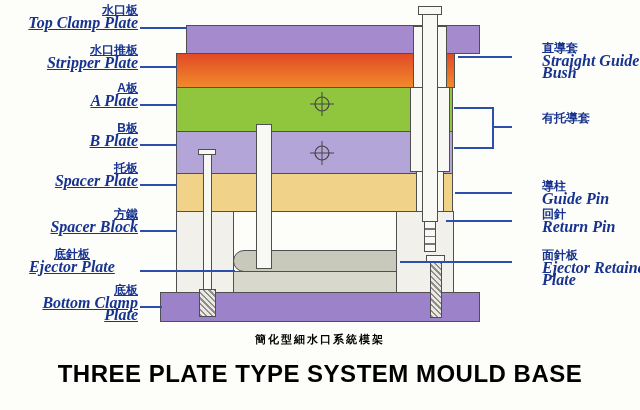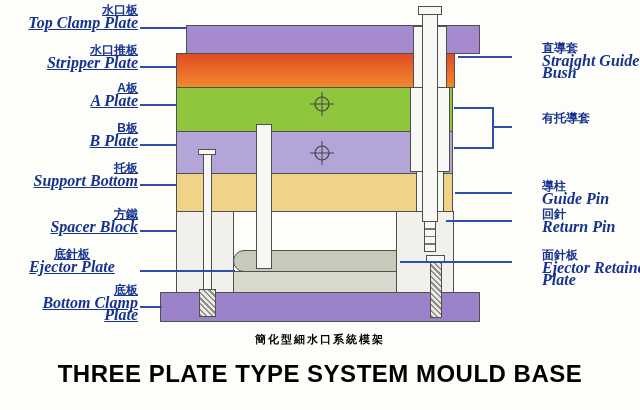--- a/index.html
+++ b/index.html
@@ -95,21 +95,21 @@
   <div class="lbl left-lbl" style="top:82px;">
     <div class="zh">A板</div>
     <div class="en">A Plate</div>
   </div>
   <div class="lbl left-lbl" style="top:122px;">
     <div class="zh">B板</div>
     <div class="en">B Plate</div>
   </div>
   <div class="lbl left-lbl" style="top:162px;">
     <div class="zh">托板</div>
-    <div class="en">Support Bottom</div>
+    <div class="en">Spacer Plate</div>
   </div>
   <div class="lbl left-lbl" style="top:208px;">
     <div class="zh">方鐵</div>
     <div class="en">Spacer Block</div>
   </div>
   <div class="lbl left-lbl" style="top:248px;text-align:center;">
     <div class="zh">底針板</div>
     <div class="en">Ejector Plate</div>
   </div>
   <div class="lbl left-lbl" style="top:284px;">

